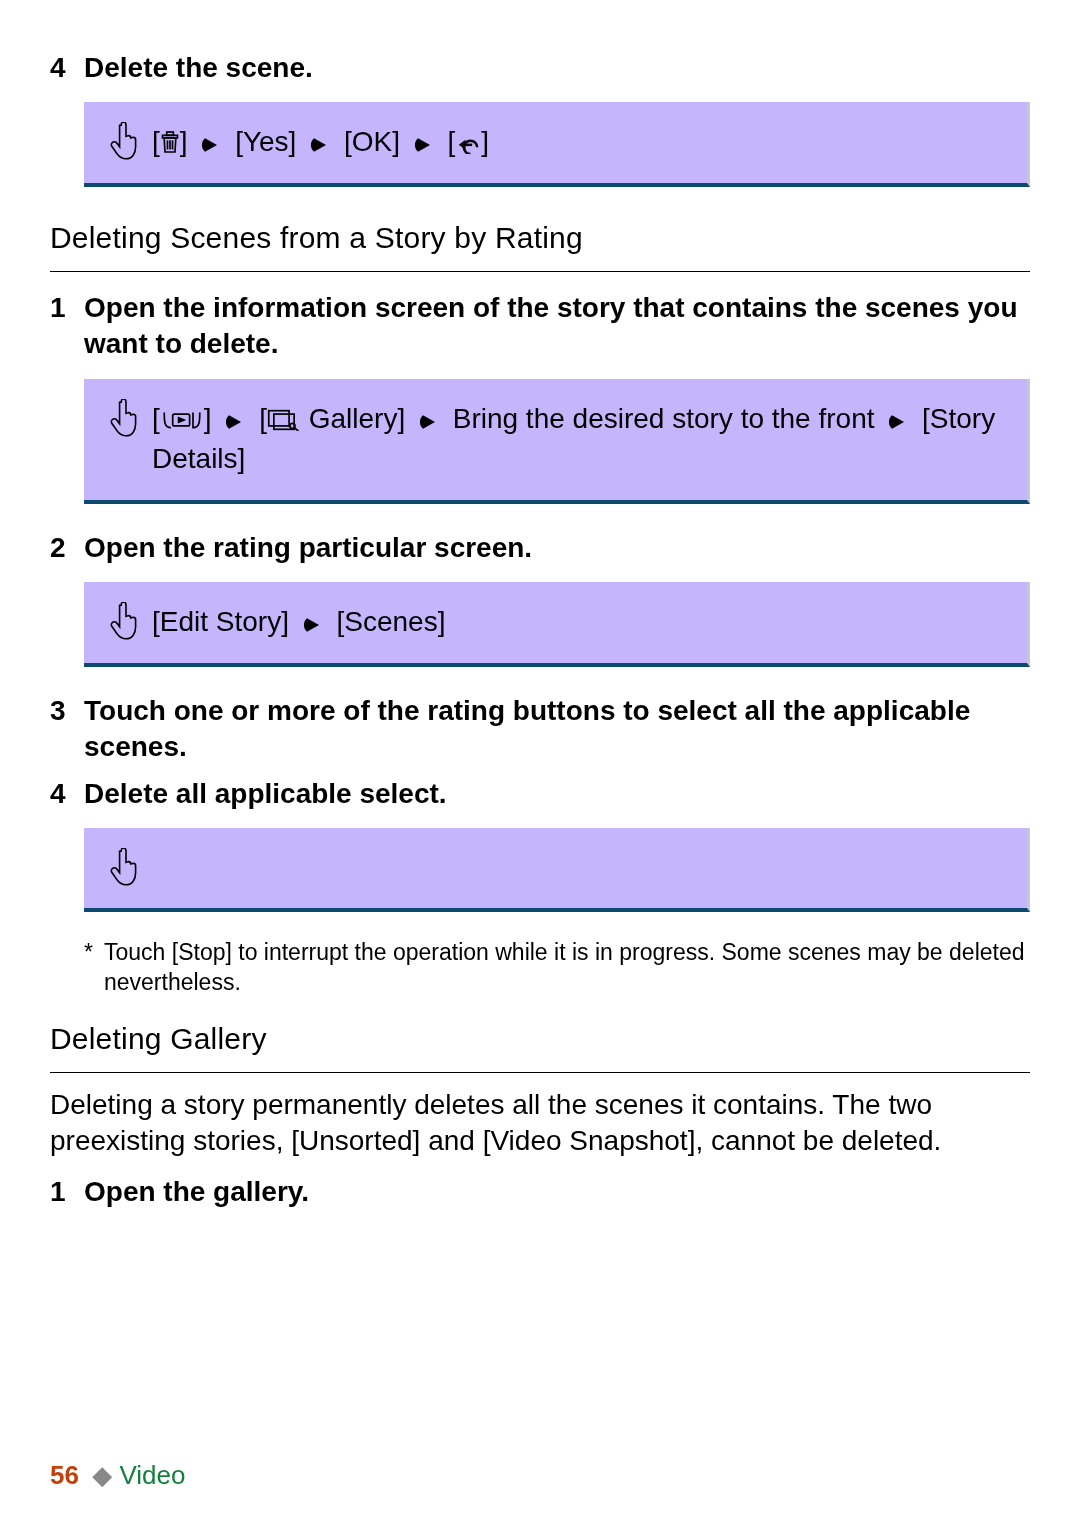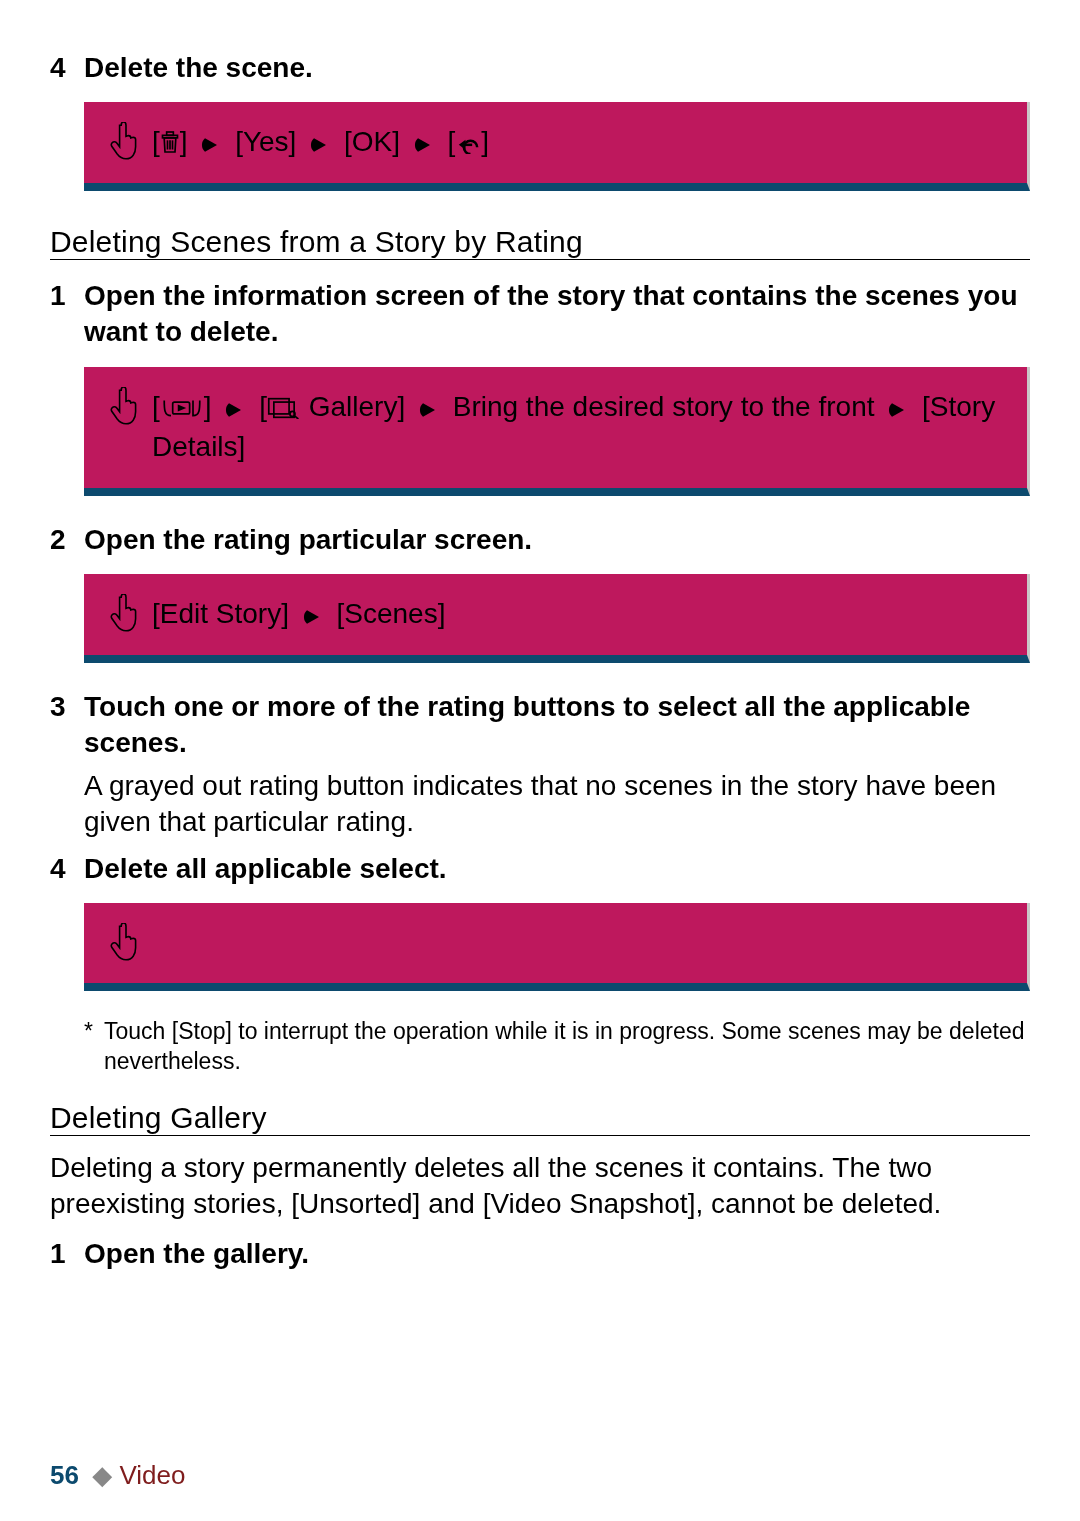--- a/index.html
+++ b/index.html
@@ -42,23 +42,23 @@
     font-size: 28px;
     line-height: 1.3;
     margin: 4px 0 6px 34px;
     font-weight: 400;
   }
   .body-text.zero-left { margin-left: 0; }
 
   
   .touch-box {
     margin: 16px 0 26px 34px;
-    background: #be185d;
+    background: #c4b5fd;
     border-right: 3px solid #c8c8c8;
-    border-bottom: 8px solid #0c4a6e;
+    border-bottom: 4px solid #0c4a6e;
     padding: 20px 22px;
     font-size: 28px;
     line-height: 1.45;
     display: flex;
     align-items: flex-start;
   }
   .touch-box .hand {
     width: 40px;
     flex: 0 0 40px;
     margin-right: 6px;
@@ -68,21 +68,21 @@
   }
   .touch-box .seq {
     flex: 1;
   }
 
   
   h3.sub {
     font-size: 30px;
     font-weight: 400;
     margin: 34px 0 0 0;
-    padding-bottom: 0;
+    padding-bottom: 16px;
     letter-spacing: .2px;
     border-bottom: 1px solid #000;
   }
 
   
   .footnote {
     font-size: 23px;
     line-height: 1.3;
     margin: 8px 0 6px 34px;
     display: flex;
@@ -97,21 +97,21 @@
   
   .footer {
     position: absolute;
     left: 50px;
     bottom: 30px;
     font-size: 26px;
     color: #666;
   }
   .footer .pnum {
     font-weight: 700;
-    color: #0c4a6e;
+    color: #c2410c;
     margin-right: 6px;
   }
 
   
   svg { vertical-align: -3px; }
   .seq .arrow { margin: 0 6px; }
 </style>
 </head>
 <body>
 
@@ -243,21 +243,20 @@
           <use href="#sym-arrow"></use>
         </svg>
       <span>[Scenes]</span>
     </span>
   </div>
 
   <div class="step-row">
     <div class="step-num">3</div>
     <div class="step-text bold">Touch one or more of the rating buttons to select all the applicable scenes.</div>
   </div>
-  <div class="body-text">A grayed out rating button indicates that no scenes in the story have been given that particular rating.</div>
 
   <div class="step-row">
     <div class="step-num">4</div>
     <div class="step-text bold">Delete all applicable select.</div>
   </div>
 
   <div class="touch-box">
     <span class="hand">
       <svg width="32" height="40">
           <use href="#sym-hand"></use>
@@ -276,16 +275,16 @@
 
   <div class="step-row" style="margin-top:14px;">
     <div class="step-num">1</div>
     <div class="step-text bold">Open the gallery.</div>
   </div>
 
 
   <div class="footer">
     <span class="pnum">56</span>
     <span style="color:#888">◆</span>
-    <span style="color:#7f1d1d">Video</span>
+    <span style="color:#15803d">Video</span>
   </div>
 
 </div>
 
 </body></html>

